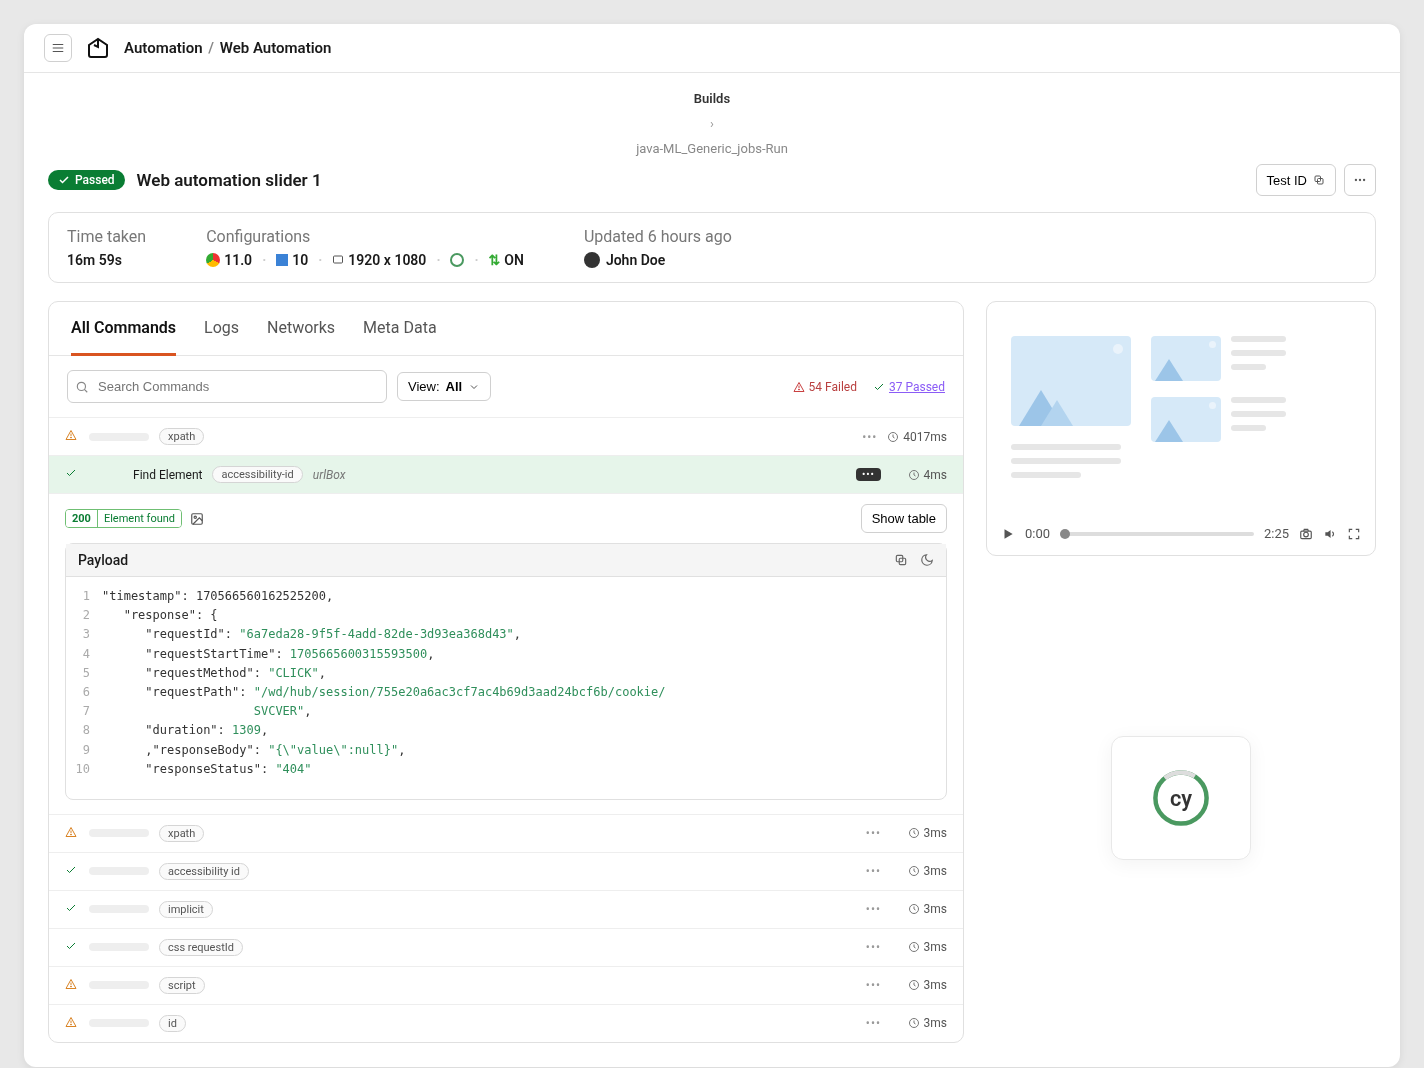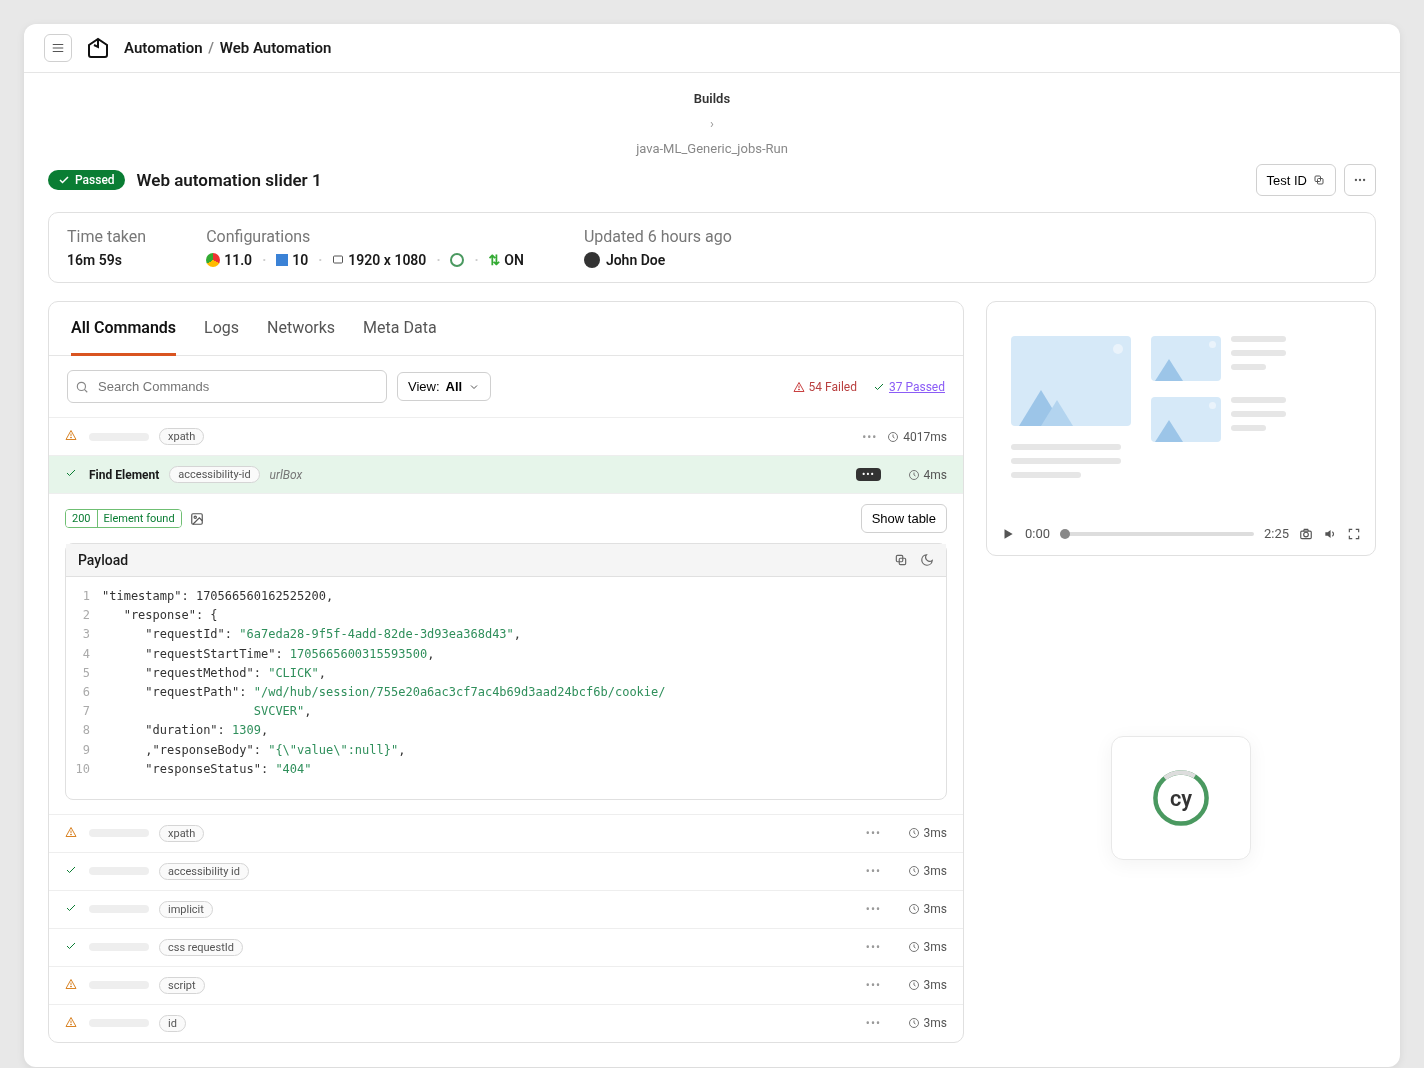--- a/index.html
+++ b/index.html
@@ -41,26 +41,26 @@
 .pass-c { color:#8b5cf6; display:inline-flex; align-items:center; gap:4px;text-decoration:underline; }
 .row { display:flex; align-items:center; padding:10px 16px; border-top:1px solid #eee; gap:10px; font-size:12px; }
 .row .status-icon { width:14px; flex:0 0 14px; }
 .row .skel { height:8px; background:#eee; border-radius:4px; }
 .row .skel.a { width:60px; }
 .tag { border:1px solid #d5d5d5; border-radius:10px; padding:1px 8px; font-size:11px; color:#555; background:#fafafa; }
 .row .spacer { flex:1; }
 .row .meta-dots { color:#999; cursor:pointer; letter-spacing:1px; }
 .row .time { display:inline-flex; align-items:center; gap:4px; color:#555; min-width:56px; justify-content:flex-end; }
 .row.selected { background:#e6f5ea; }
-.row.selected .cmdname { font-weight:700; }
+.row.selected .cmdname { font-weight:400;margin-left:44px; }
 .dark-pill { background:#333; color:#fff; border-radius:4px; padding:1px 6px; font-size:10px; letter-spacing:1px; }
 .expand-body { padding:0 16px 14px; border-top:1px solid #eee; }
 .resp-line { display:flex; align-items:center; gap:8px; padding:10px 0; }
 .resp-badge { border:1px solid #6fbf73; border-radius:4px; overflow:hidden; display:inline-flex; font-size:11px; }
-.resp-badge .code { background:#fff; color:#0a7d33; padding:2px 6px; border-right:1px solid #6fbf73; font-weight:400; }
+.resp-badge .code { background:#fff; color:#0a7d33; padding:2px 6px; border-right:1px solid #6fbf73; font-weight:700; }
 .resp-badge .txt { background:#fff; color:#0a7d33; padding:2px 6px; }
 .showtable { margin-left:auto; }
 .payload-box { border:1px solid #e0e0e0; border-radius:8px; }
 .payload-head { background:#f5f5f5; padding:8px 12px; display:flex; align-items:center; font-size:14px; font-weight:500; border-bottom:1px solid #e0e0e0; }
 .payload-head .ph-actions { margin-left:auto; display:flex; gap:12px; color:#666; }
 .code-area { font-family: "SFMono-Regular", Consolas, monospace; font-size:12px; padding:10px 0 20px; line-height:1.6; }
 .code-line { display:flex; }
 .code-line .ln { width:36px; text-align:right; padding-right:12px; color:#aaa; user-select:none; }
 .code-line .ct { flex:1; white-space:pre; }
 .k { color:#333; }

